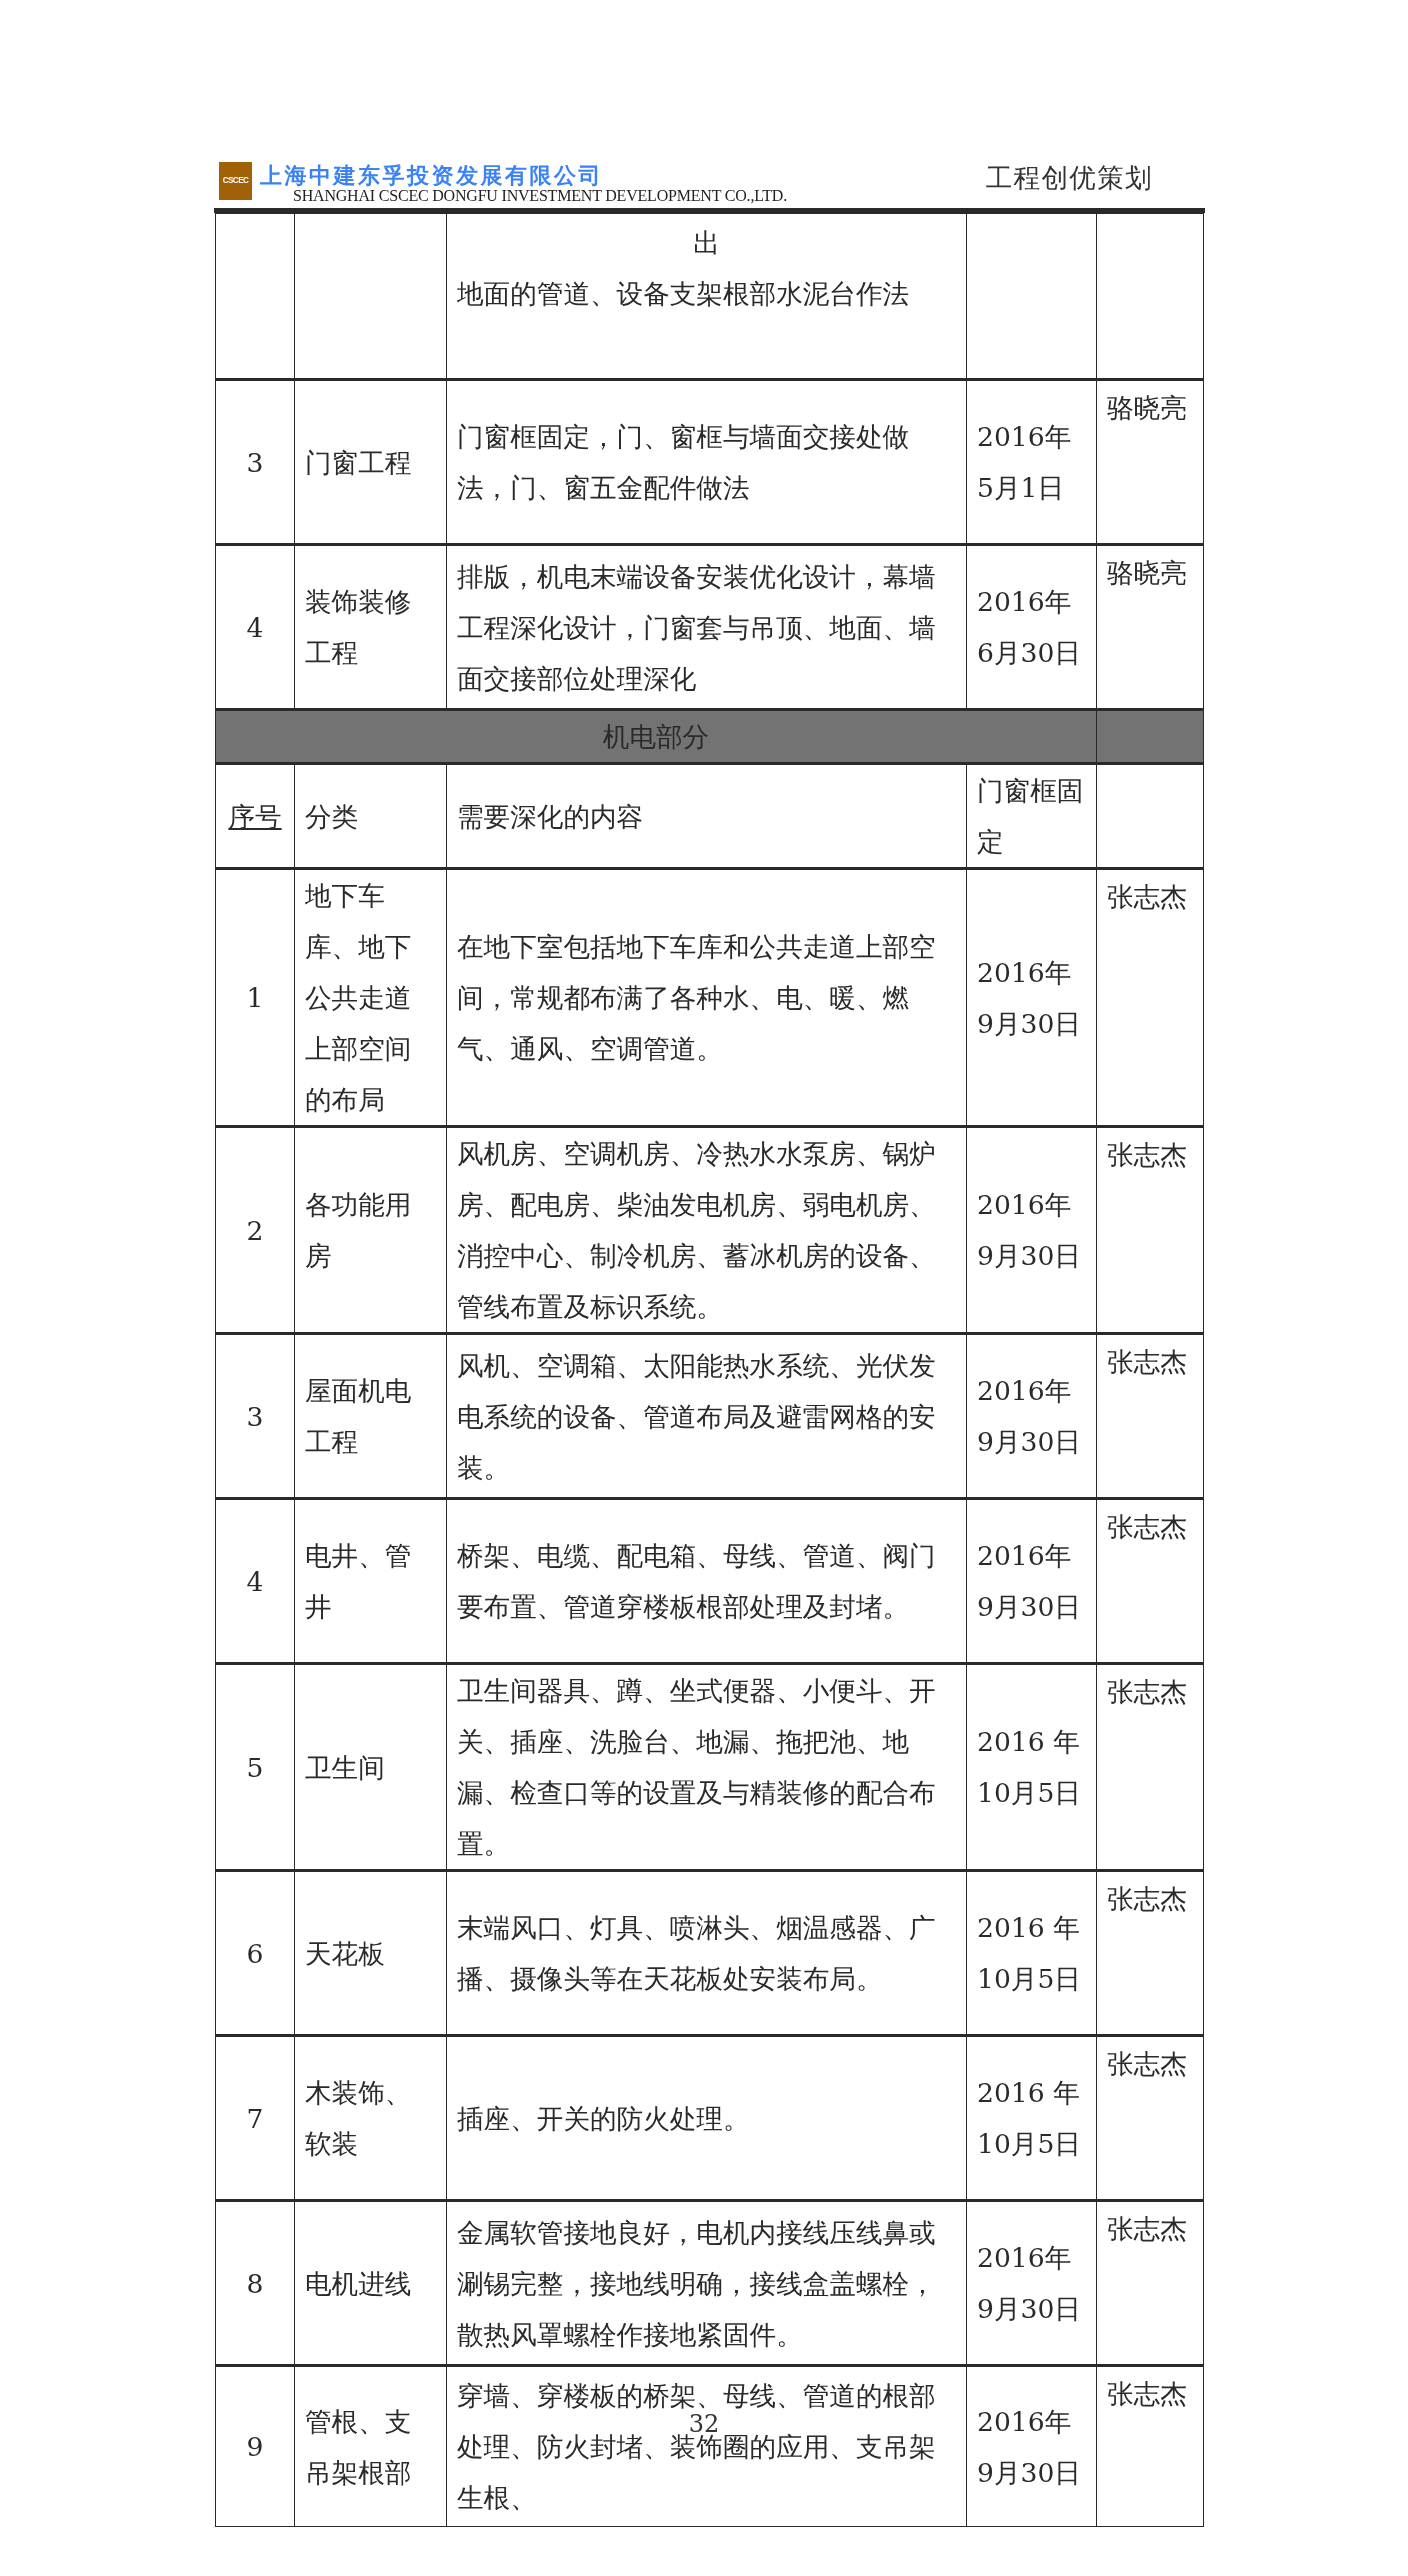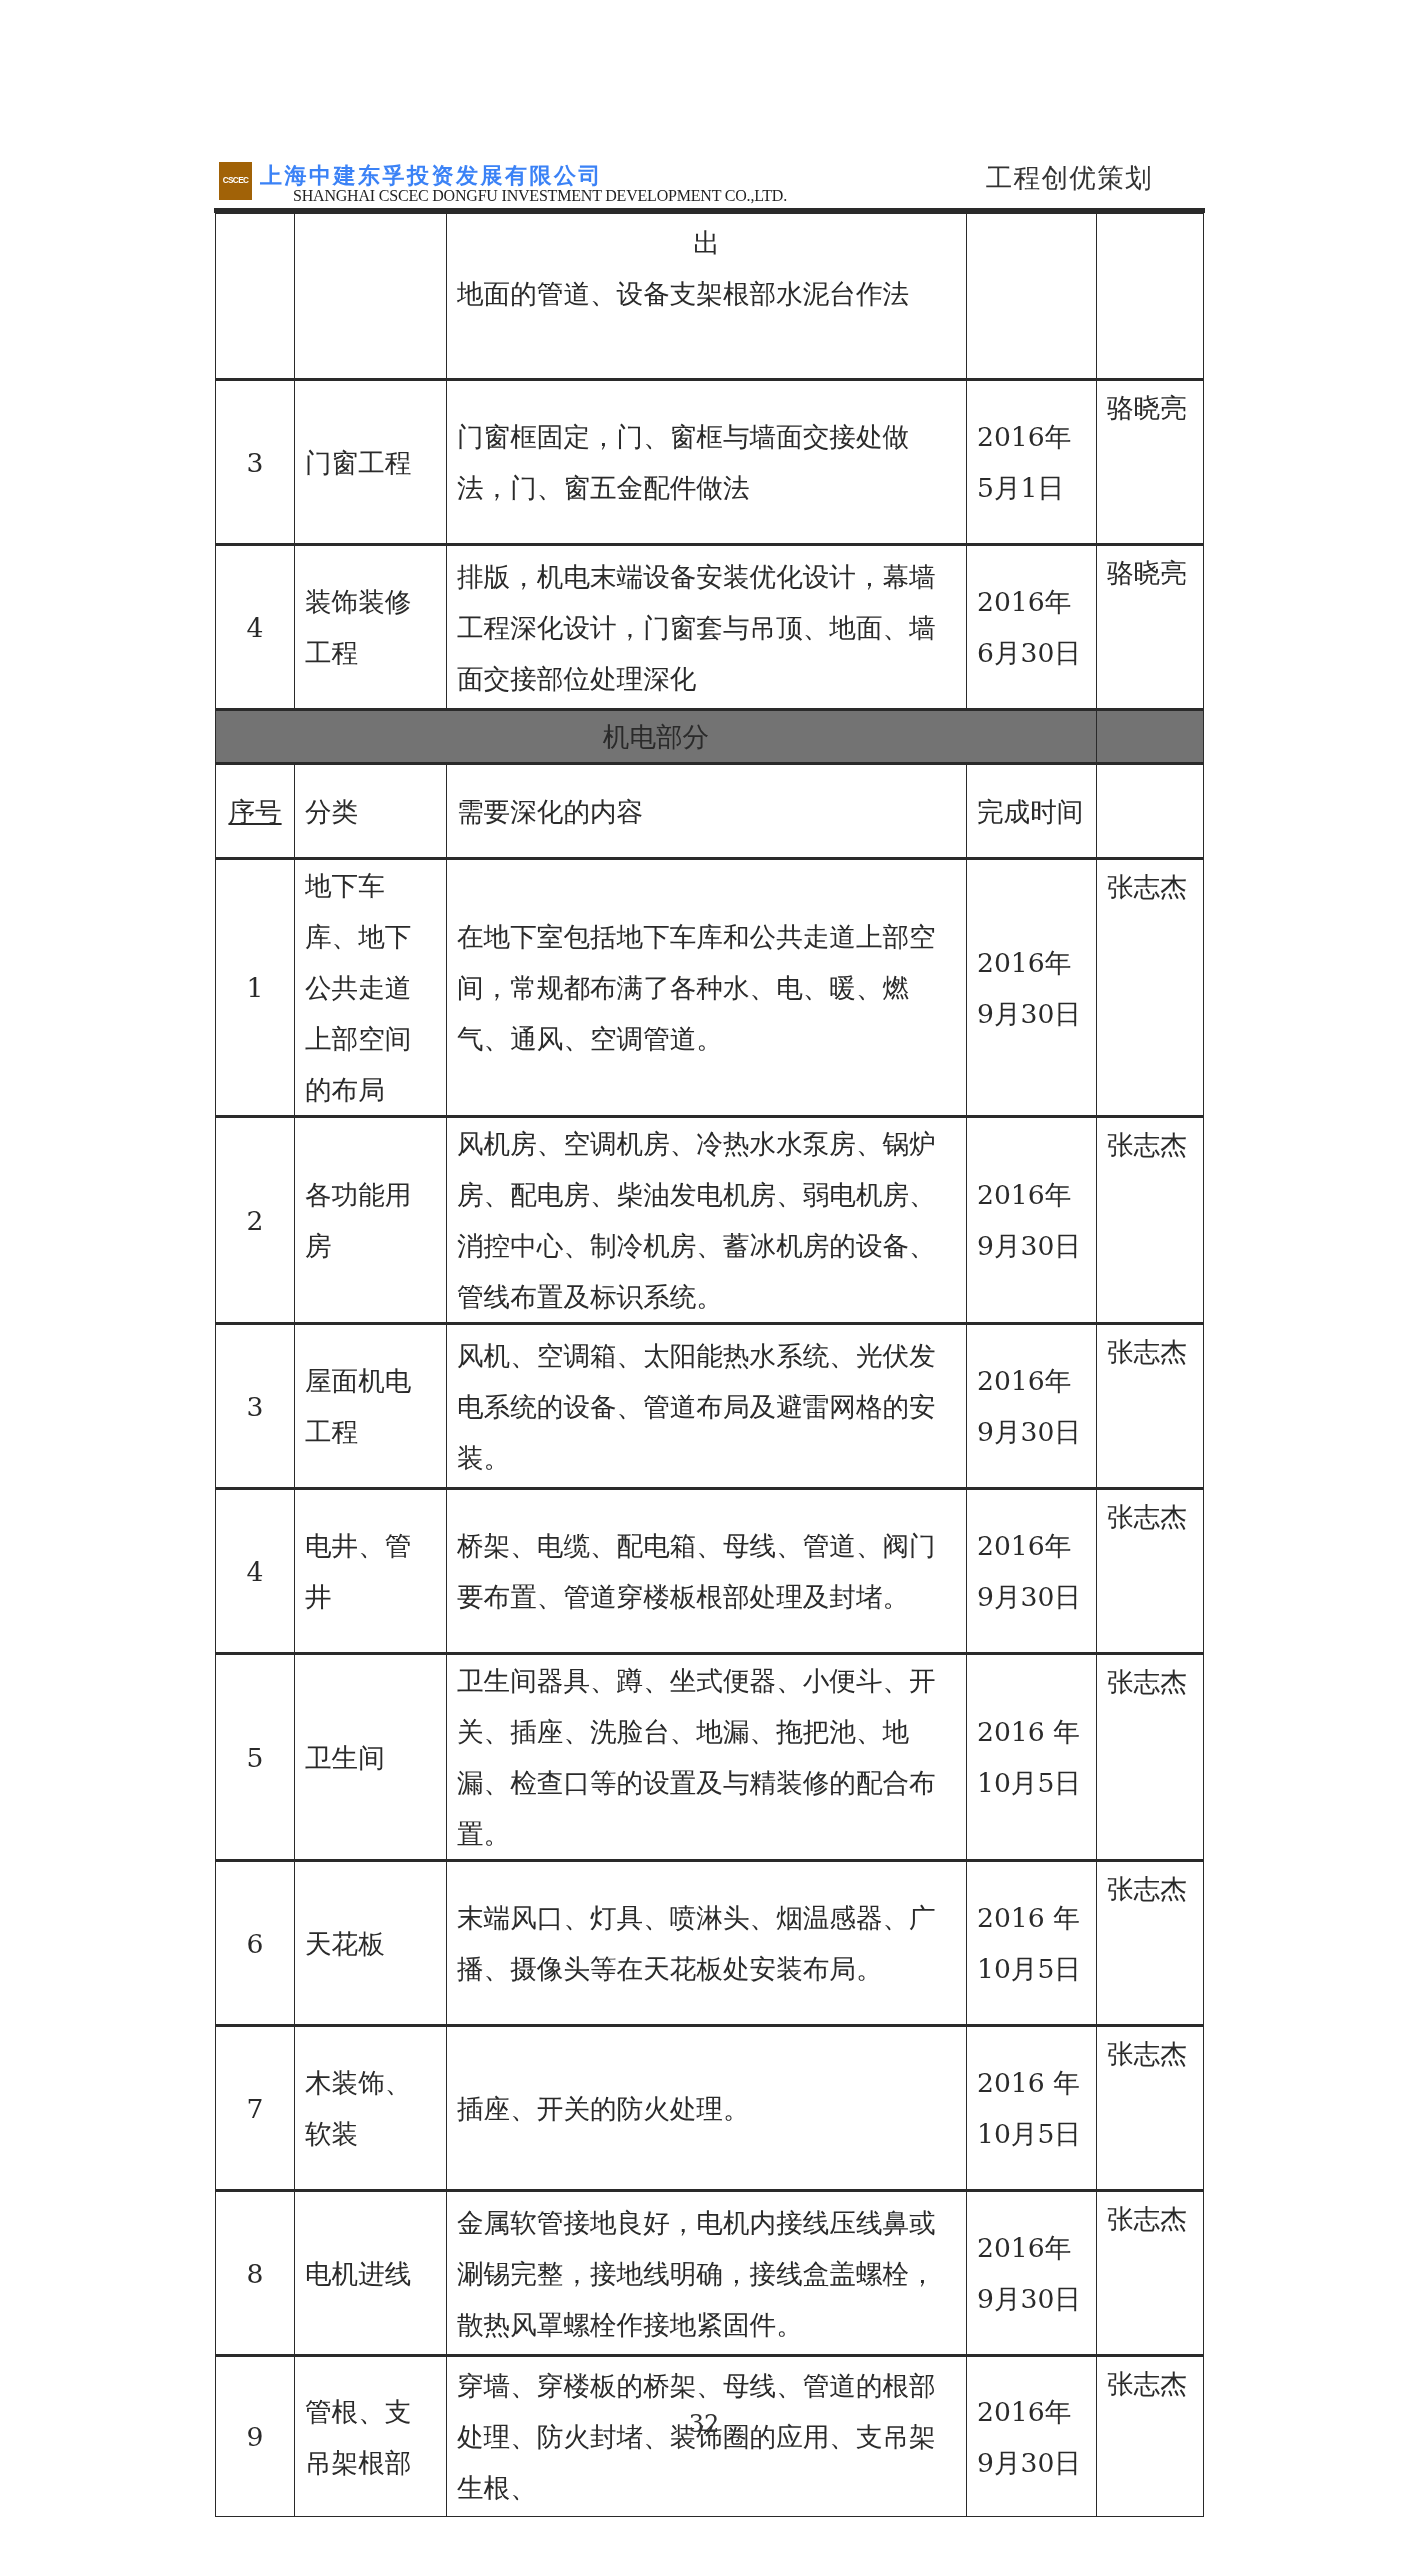--- a/index.html
+++ b/index.html
@@ -75,21 +75,21 @@
     <td class="owner">骆晓亮</td>
   </tr>
   <tr class="section thick" style="height:46px">
     <td colspan="4">机电部分</td>
     <td></td>
   </tr>
   <tr class="thick" style="height:95px">
     <td class="num" style="padding:0 2.5px;text-decoration:underline;">序号</td>
     <td class="cat">分类</td>
     <td>需要深化的内容</td>
-    <td class="date">完成时间</td>
+    <td class="date">门窗框固定</td>
     <td></td>
   </tr>
   <tr class="thick" style="height:196px">
     <td class="num">1</td>
     <td class="cat">地下车库、地下公共走道上部空间的布局</td>
     <td>在地下室包括地下车库和公共走道上部空间，常规都布满了各种水、电、暖、燃气、通风、空调管道。</td>
     <td class="date">2016年9月30日</td>
     <td class="owner">张志杰</td>
   </tr>
   <tr class="thick" style="height:196px">

